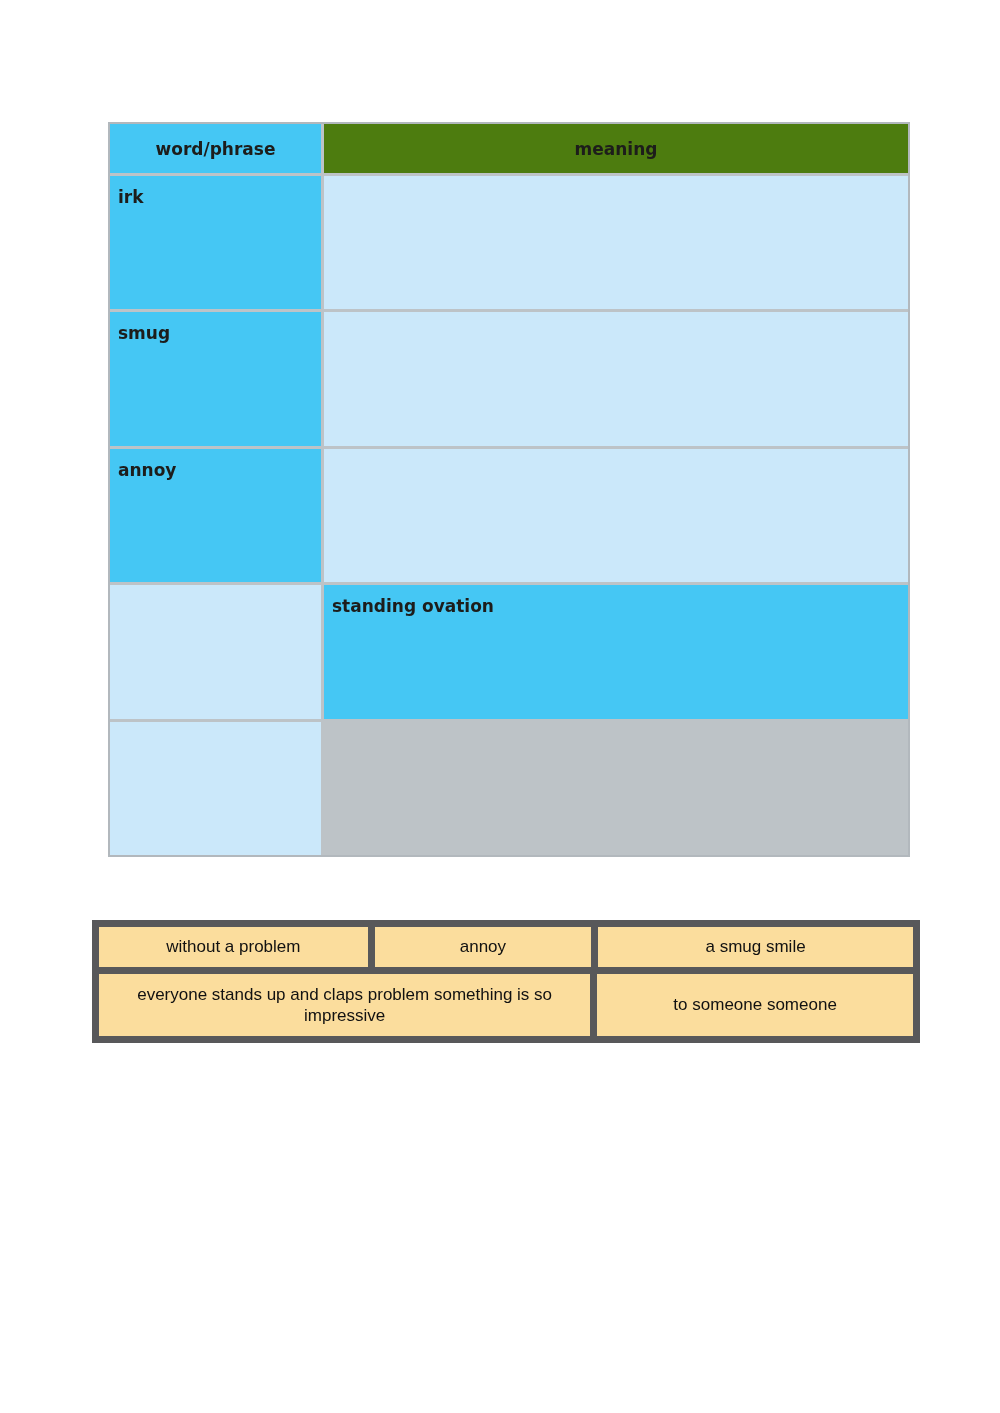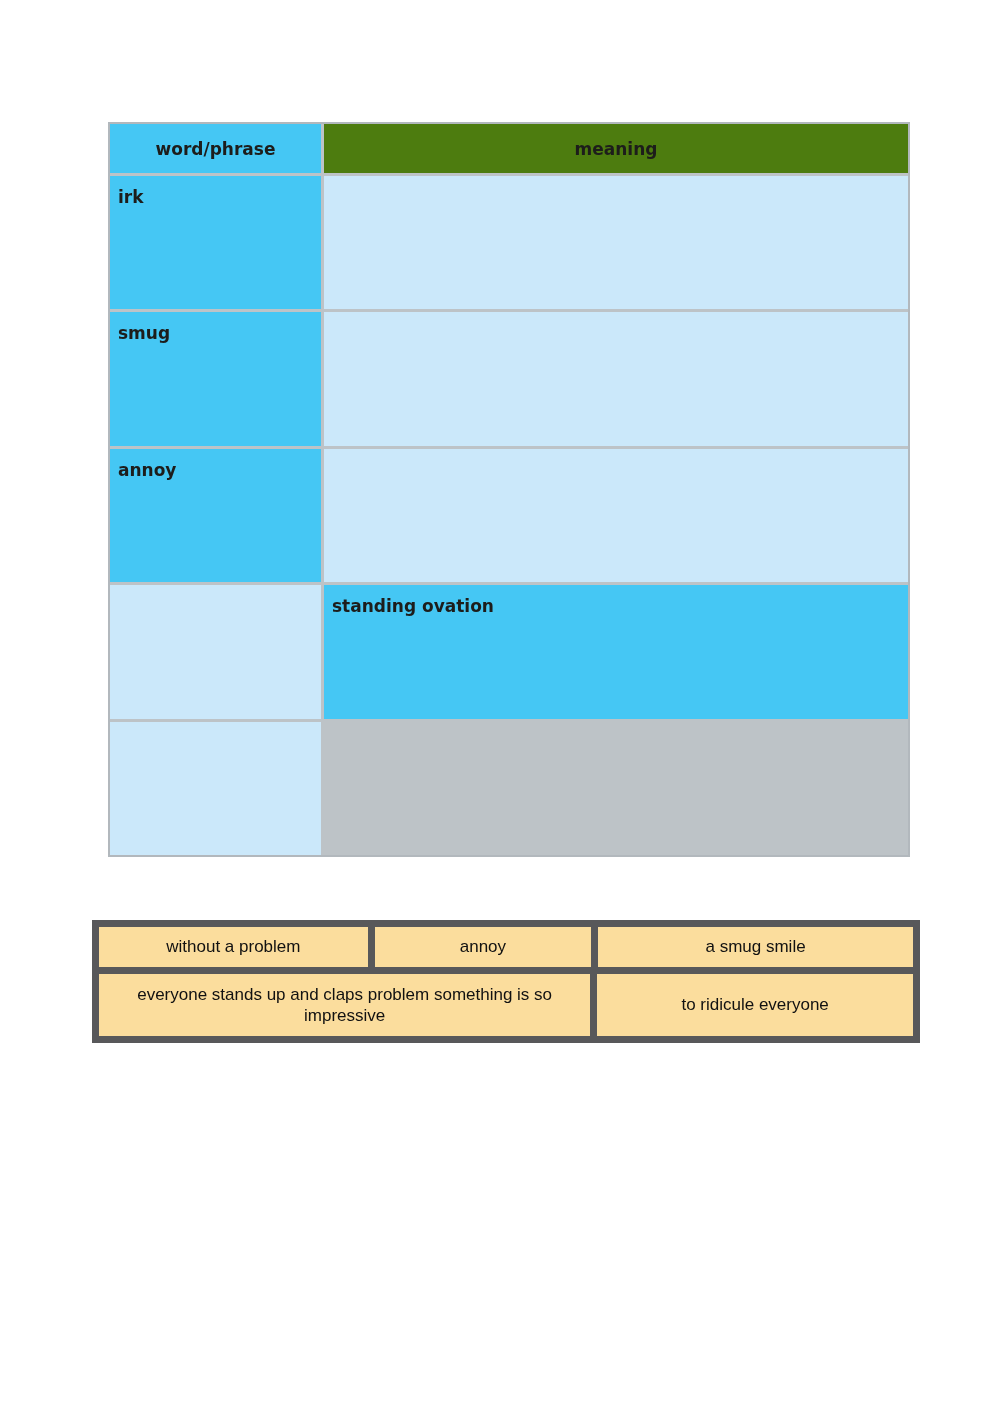--- a/index.html
+++ b/index.html
@@ -120,17 +120,17 @@
   </div>
 
   <div class="answer-bank">
     <div class="bank-row row1">
       <div class="chip">without a problem</div>
       <div class="chip">annoy</div>
       <div class="chip">a smug smile</div>
     </div>
     <div class="bank-row row2">
       <div class="chip">everyone stands up and claps problem something is so impressive</div>
-      <div class="chip">to ridicule everyone</div>
+      <div class="chip">to someone someone</div>
     </div>
   </div>
 
 </div>
 
 </body></html>

